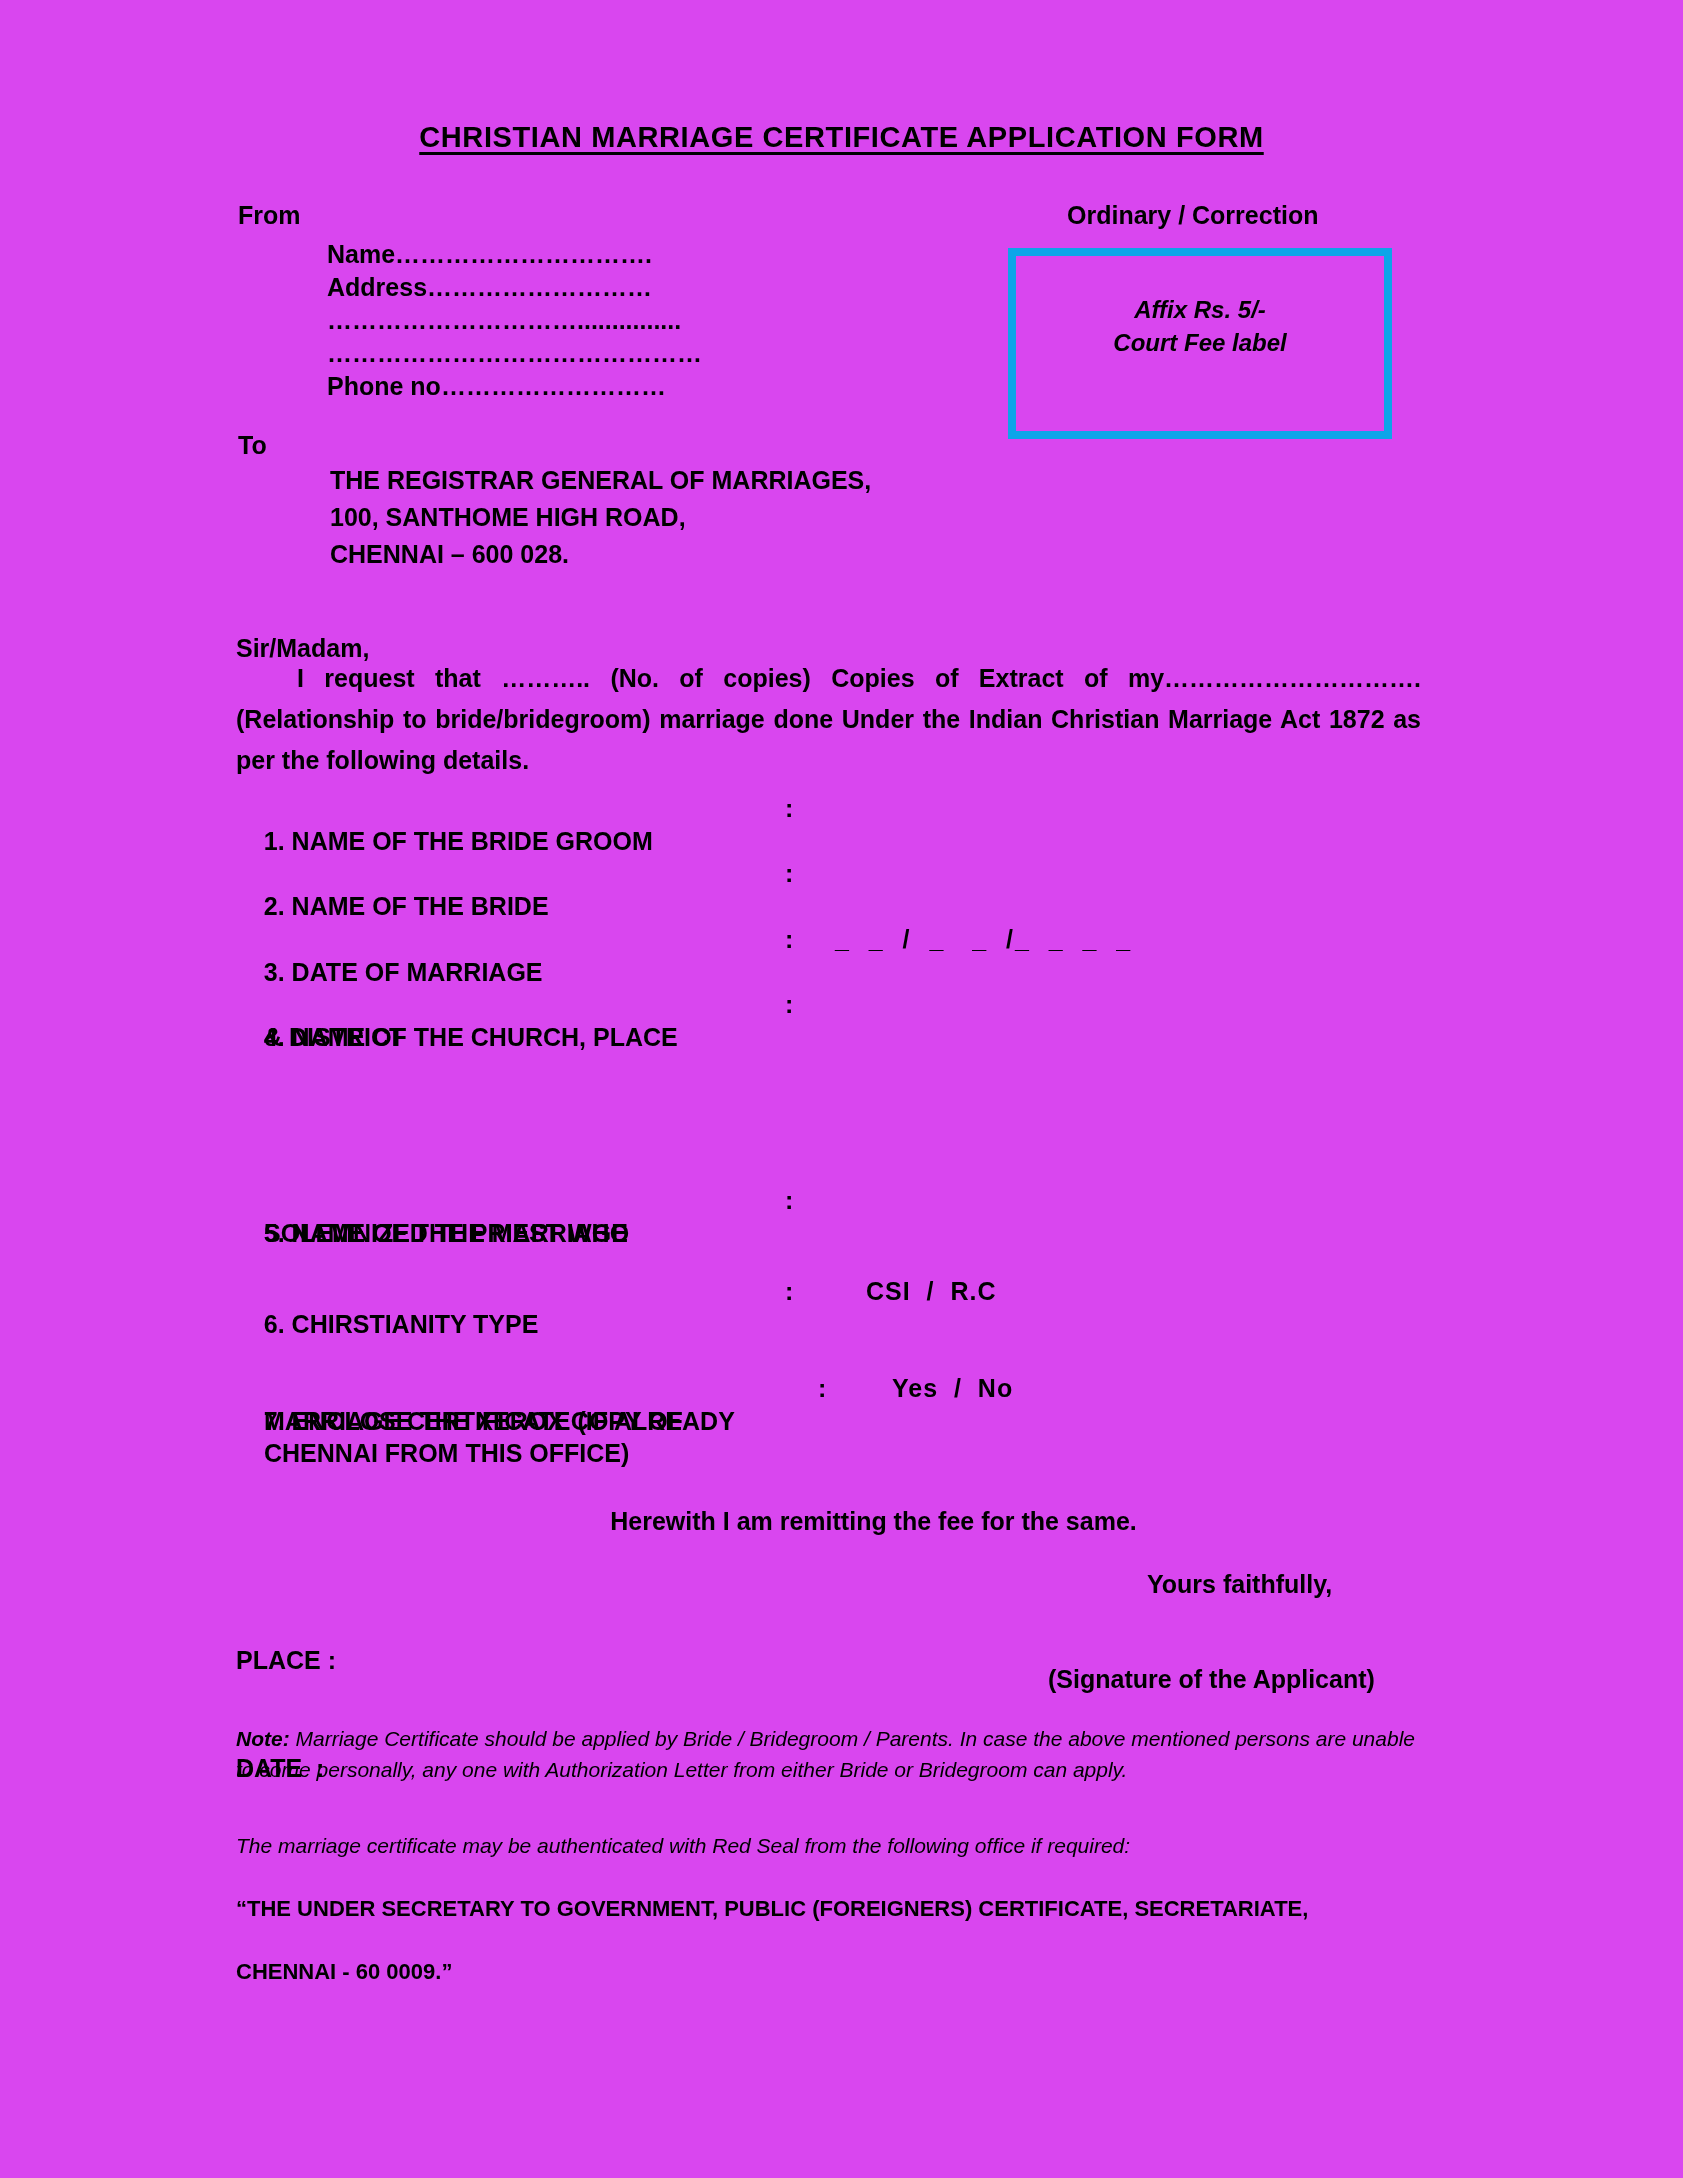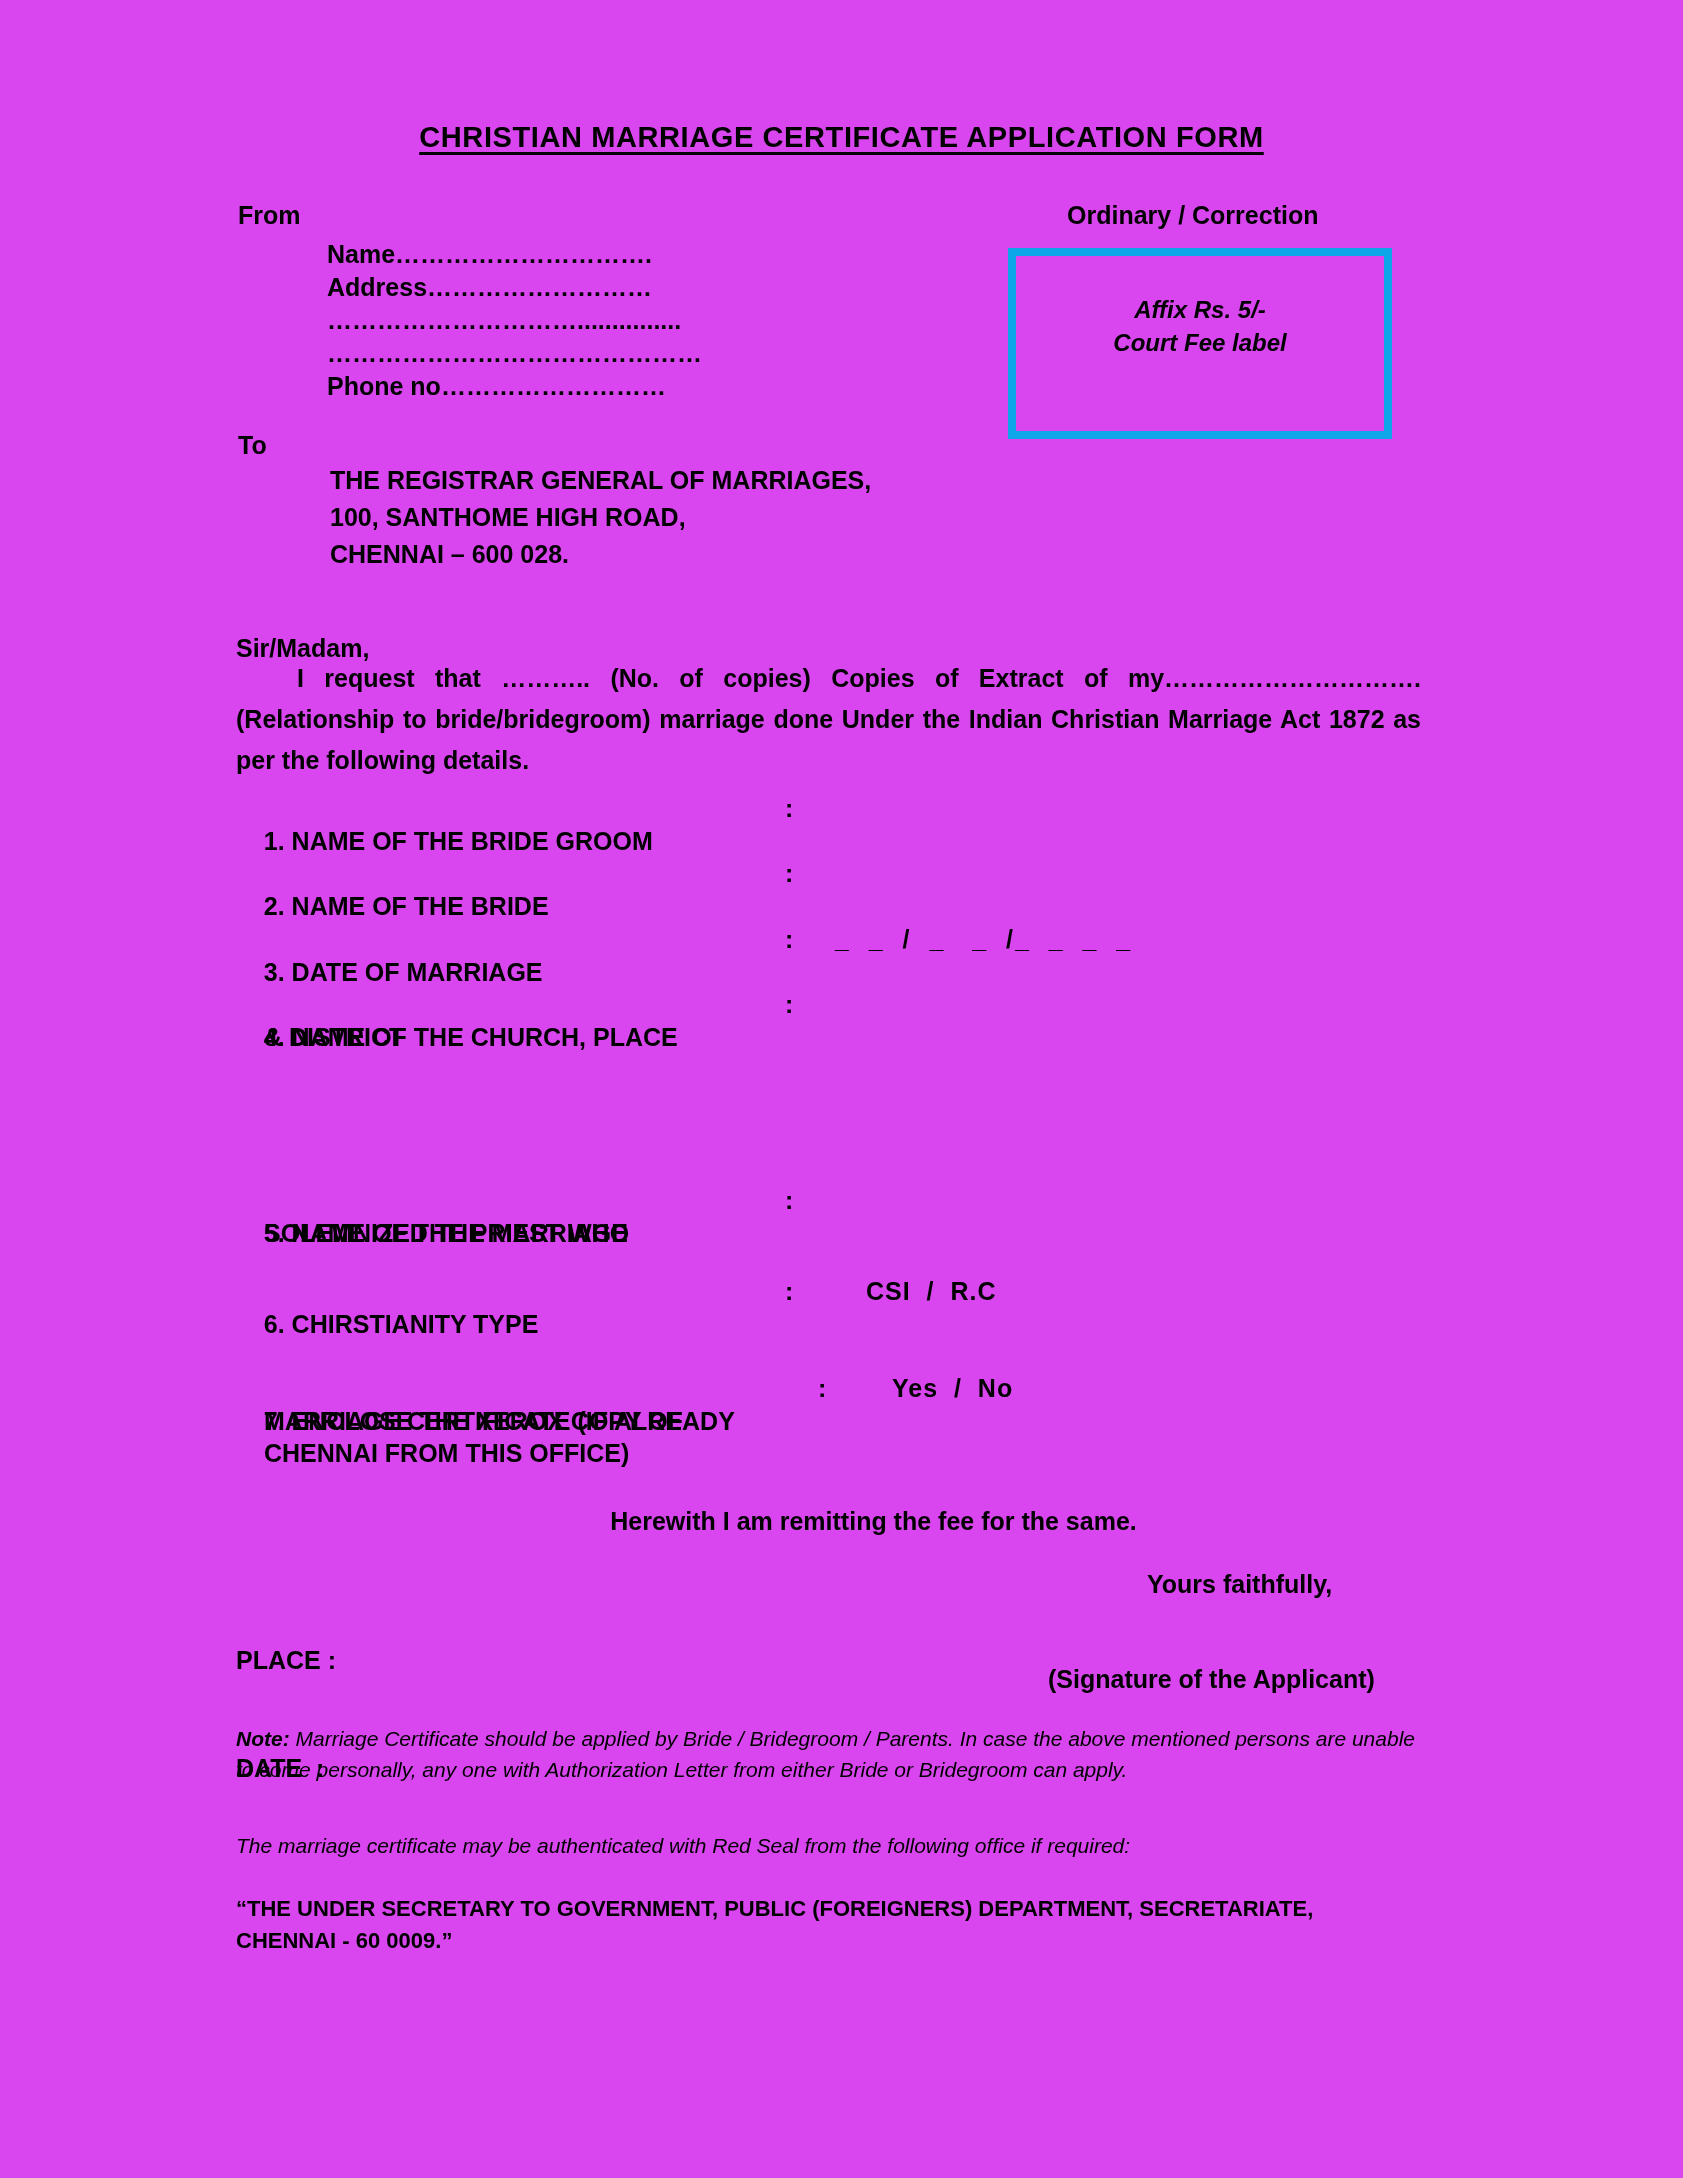--- a/index.html
+++ b/index.html
@@ -230,21 +230,21 @@
     position: absolute;
     left: 236px;
     top: 1893px;
     width: 1186px;
     font-size: 22px;
     font-weight: bold;
     line-height: 32px;
     text-align: justify;
     text-justify: inter-word;
   }
-  #office-address .lastline { text-align: left; }
+  #office-address .lastline { text-align: left; margin-top: 31px; }
 </style>
 </head>
 <body>
 
 <div class="page">
 
   <div class="doc-title">
     <span class="ul">CHRISTIAN  MARRIAGE  CERTIFICATE  APPLICATION  FORM</span>
   </div>
 
@@ -332,18 +332,18 @@
   </div>
 
   <div id="yours-faithfully">Yours faithfully,</div>
   <div id="signature-line">(Signature of the Applicant)</div>
 
   <div class="note-block" id="note-1"><span class="note-strong">Note:</span><span> Marriage Certificate should be applied by Bride / Bridegroom / Parents. In case the above mentioned persons are unable to come personally, any one with Authorization Letter from either Bride or Bridegroom can apply.</span></div>
 
   <div class="note-block" id="note-2">The marriage certificate may be authenticated with Red Seal from the following office if required:</div>
 
   <div id="office-address">
-    <div>“THE  UNDER  SECRETARY  TO  GOVERNMENT,  PUBLIC  (FOREIGNERS)  DEPARTMENT,  SECRETARIATE,</div>
+    <div>“THE  UNDER  SECRETARY  TO  GOVERNMENT,  PUBLIC  (FOREIGNERS)  CERTIFICATE,  SECRETARIATE,</div>
     <div class="lastline">CHENNAI - 60 0009.”</div>
   </div>
 
 </div>
 
 
 </body></html>

